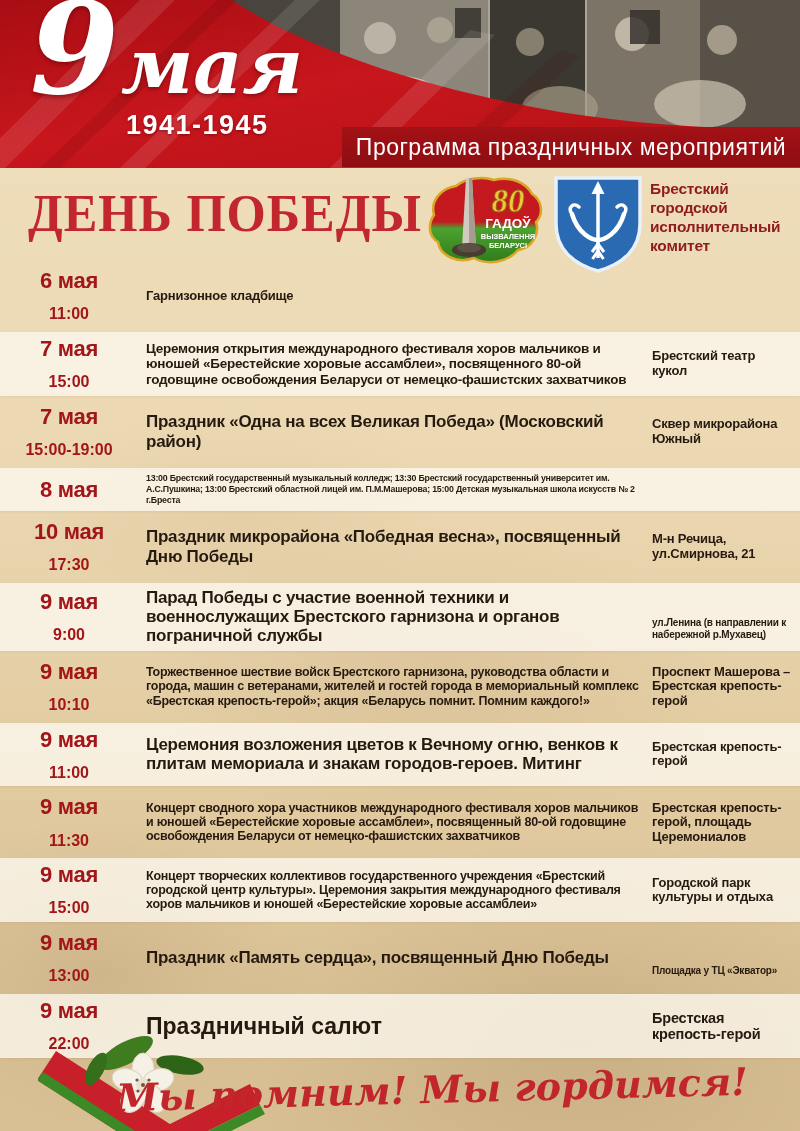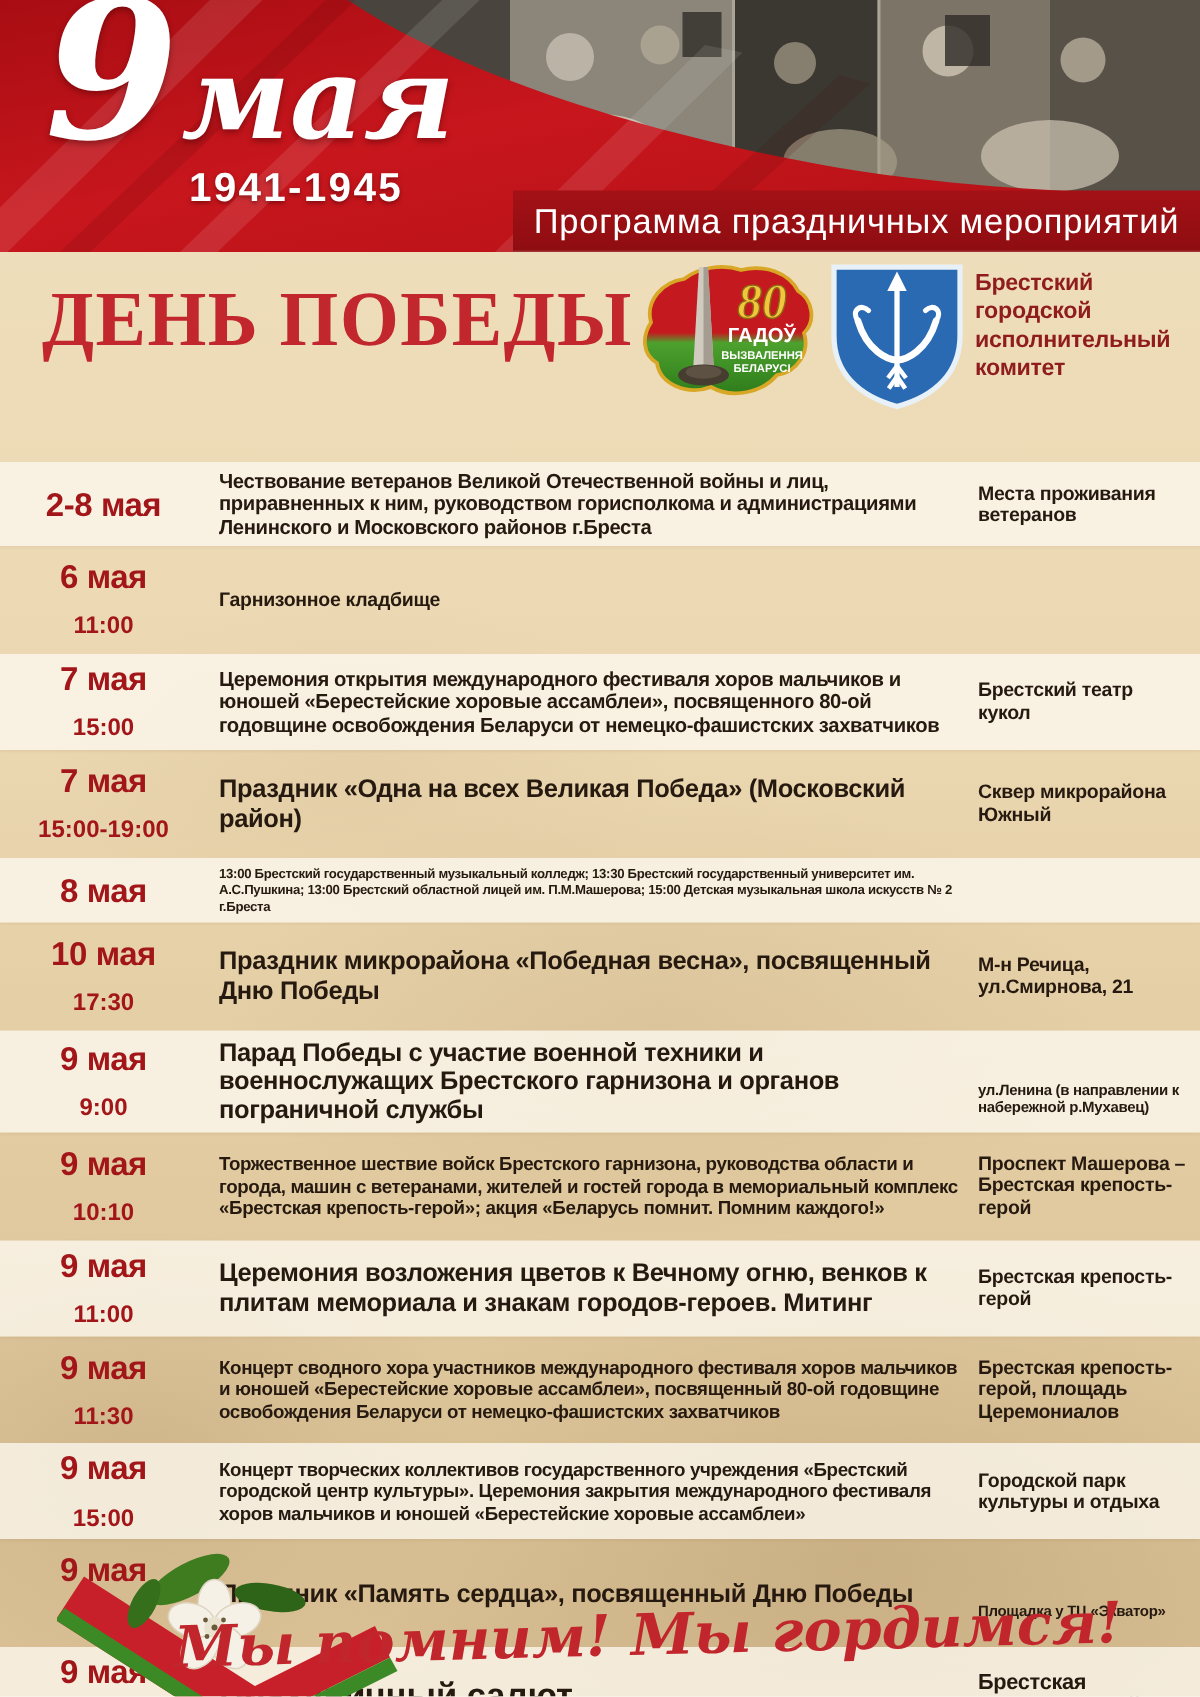--- a/index.html
+++ b/index.html
@@ -34,21 +34,21 @@
   }
   .program-stripe{
     position:absolute; left:342px; right:0; top:127px; height:41px; z-index:5;
     background:linear-gradient(180deg,#a31116,#8e0d11);
     display:flex; align-items:center; justify-content:center;
     box-shadow:0 -1px 0 rgba(255,255,255,.15) inset;
   }
   .program-stripe span{color:#fff; font-size:23px; letter-spacing:.5px; white-space:nowrap;}
 
   
-  .title-block{position:relative; height:140px; z-index:1;}
+  .title-block{position:relative; height:96px; z-index:1;}
   .victory-title{
     position:absolute; left:28px; top:16px; margin:0;
     font-family:"Liberation Serif", serif; font-weight:bold; font-size:52px;
     color:#c1272c; letter-spacing:1px; transform:scaleX(.97); transform-origin:left;
   }
   .badge-80{position:absolute; left:420px; top:0px;}
   .coa{position:absolute; left:551px; top:6px;}
   .committee{
     position:absolute; left:650px; top:12px; width:148px;
     color:#8f1d1d; font-weight:bold; font-size:15.5px; line-height:1.22; letter-spacing:-.2px;
@@ -177,27 +177,20 @@
       <line x1="47" y1="70" x2="53" y2="78" stroke="#ffffff" stroke-width="3"></line>
       <line x1="47" y1="77" x2="41.5" y2="85" stroke="#ffffff" stroke-width="3"></line>
       <line x1="47" y1="77" x2="52.5" y2="85" stroke="#ffffff" stroke-width="3"></line>
     </svg>
 
     <div class="committee">Брестский городской исполнительный комитет</div>
   </div>
 
   <div class="events">
 
-    <div class="row light">
-      <div class="c-date">
-        <div class="d">2-8 мая</div>
-      </div>
-      <div class="c-desc ds-s">Чествование ветеранов Великой Отечественной войны и лиц, приравненных к ним, руководством горисполкома и администрациями Ленинского и Московского районов г.Бреста</div>
-      <div class="c-loc ls-m">Места проживания ветеранов</div>
-    </div>
 
     <div class="row">
       <div class="c-date">
         <div class="d">6 мая</div>
         <div class="t">11:00</div>
       </div>
       <div class="c-loc ls-m">Гарнизонное кладбище</div>
     </div>
 
     <div class="row light">

